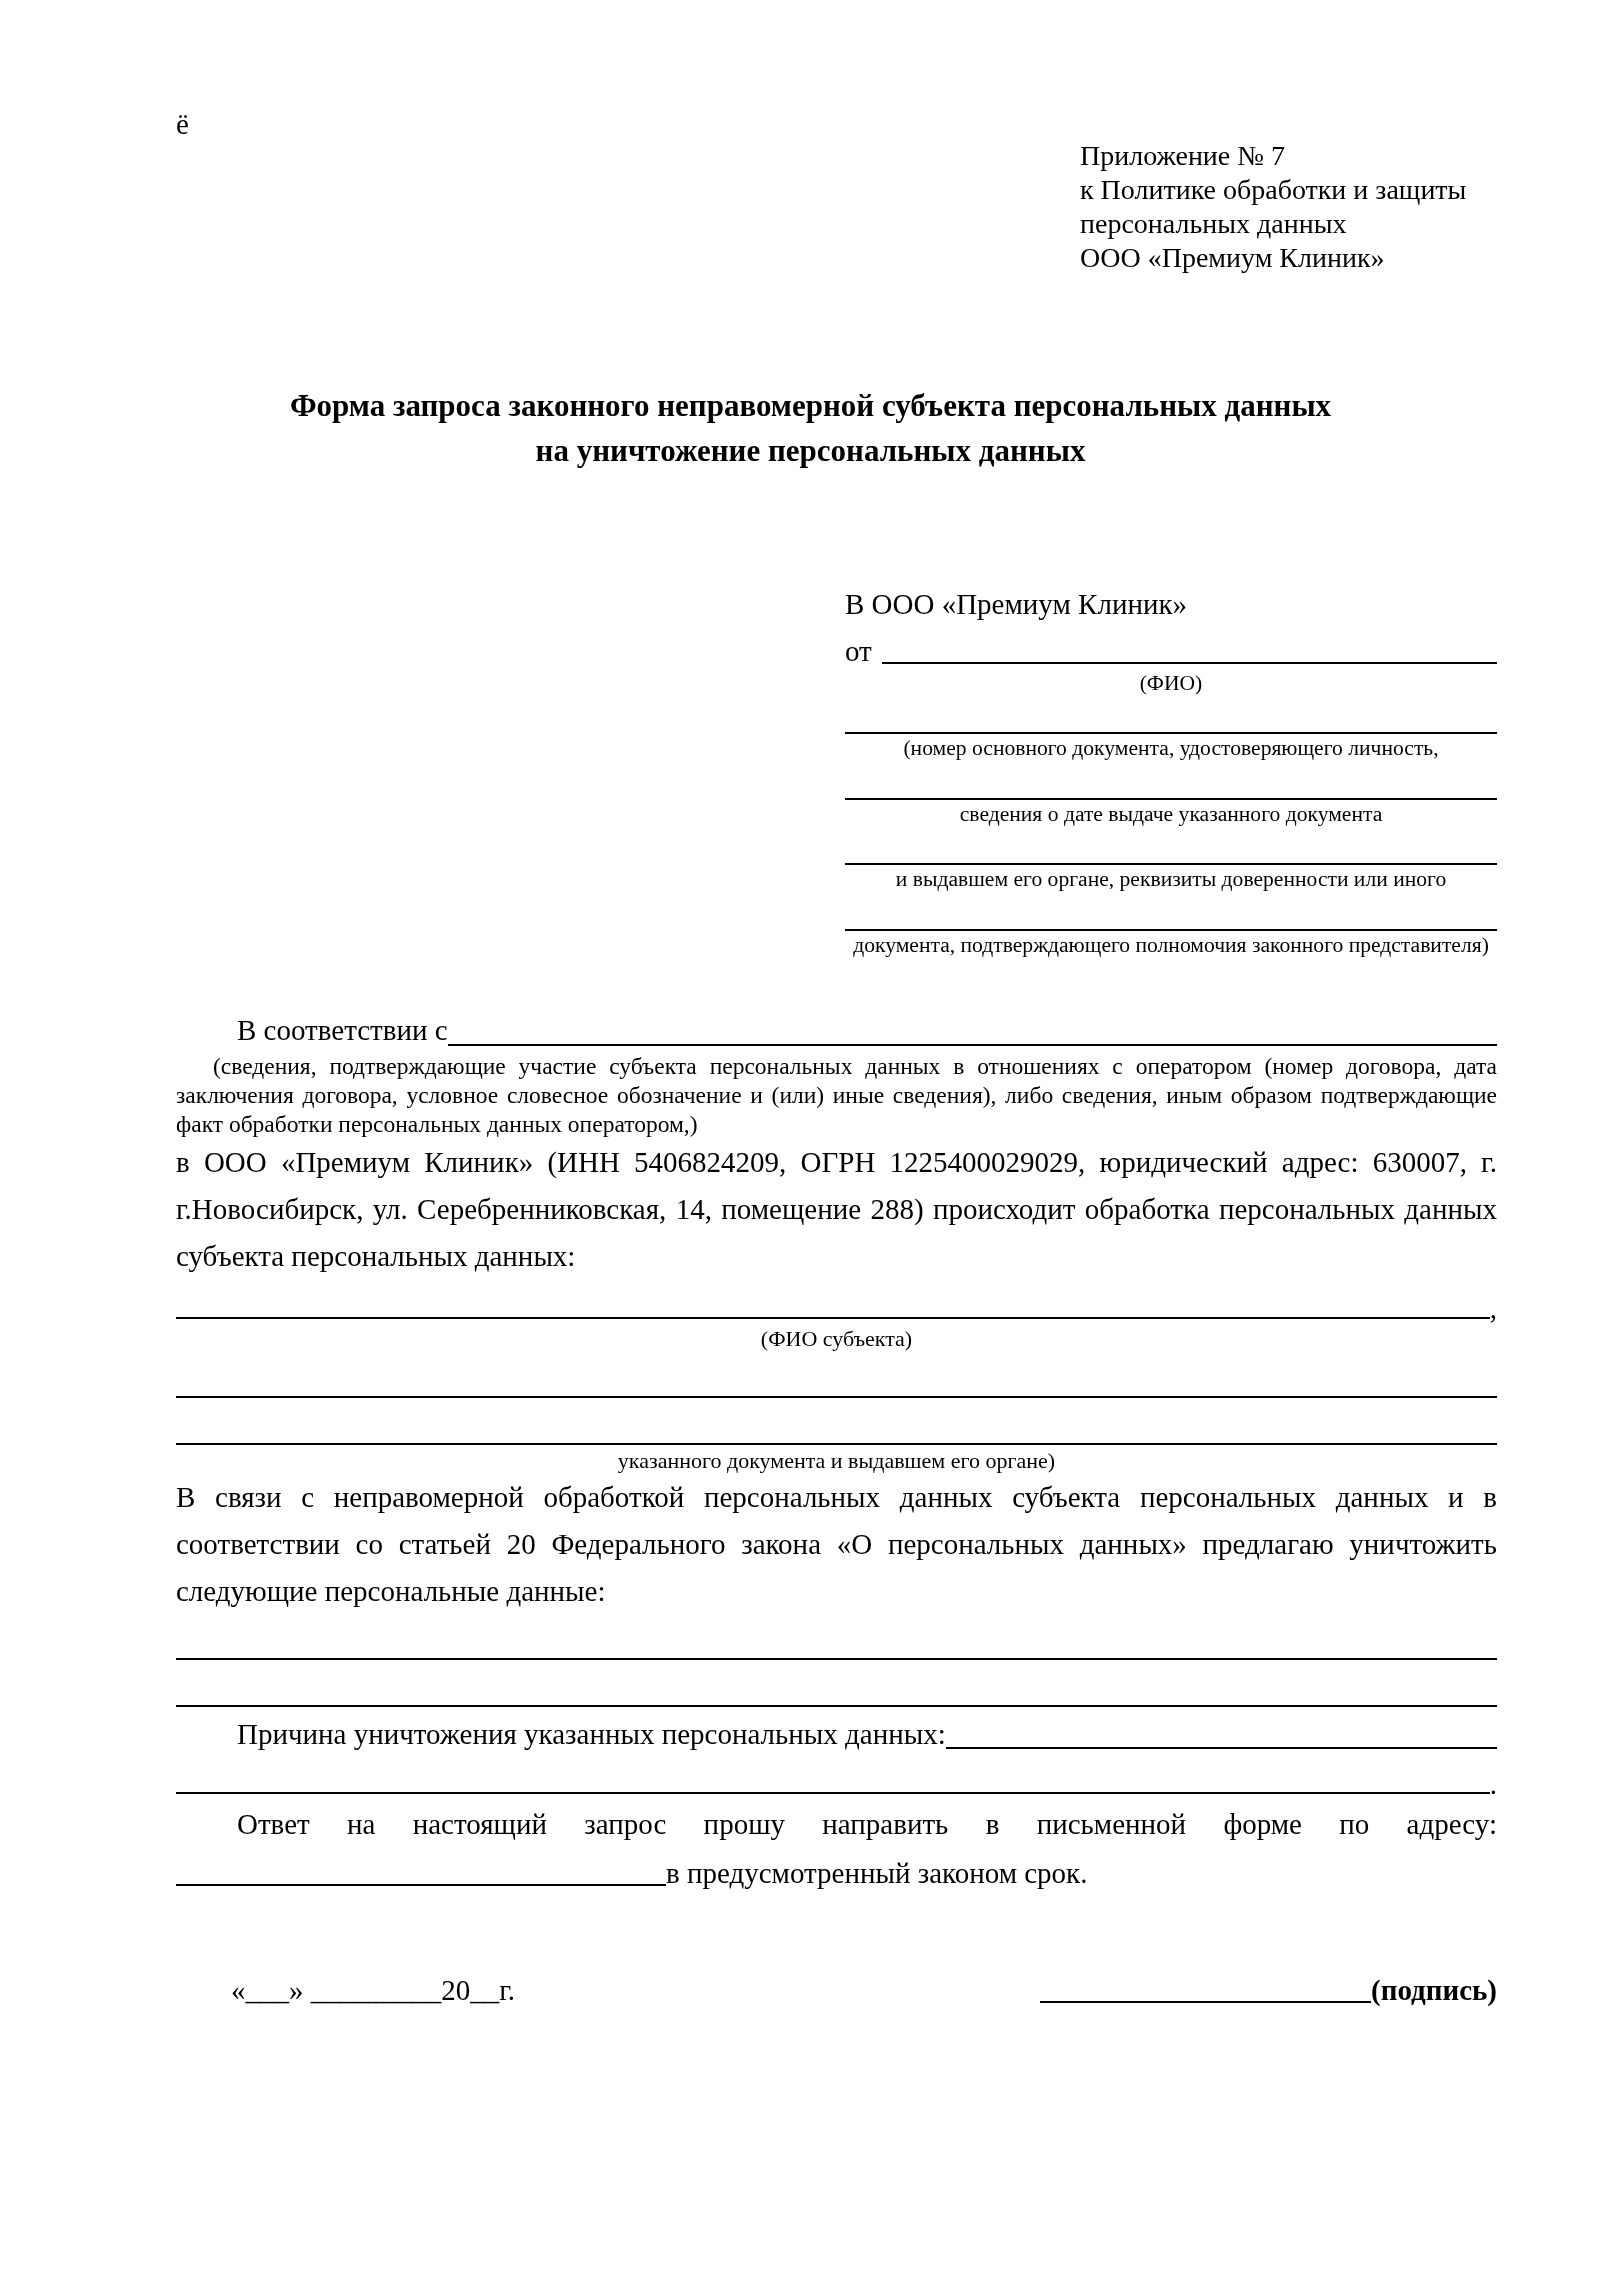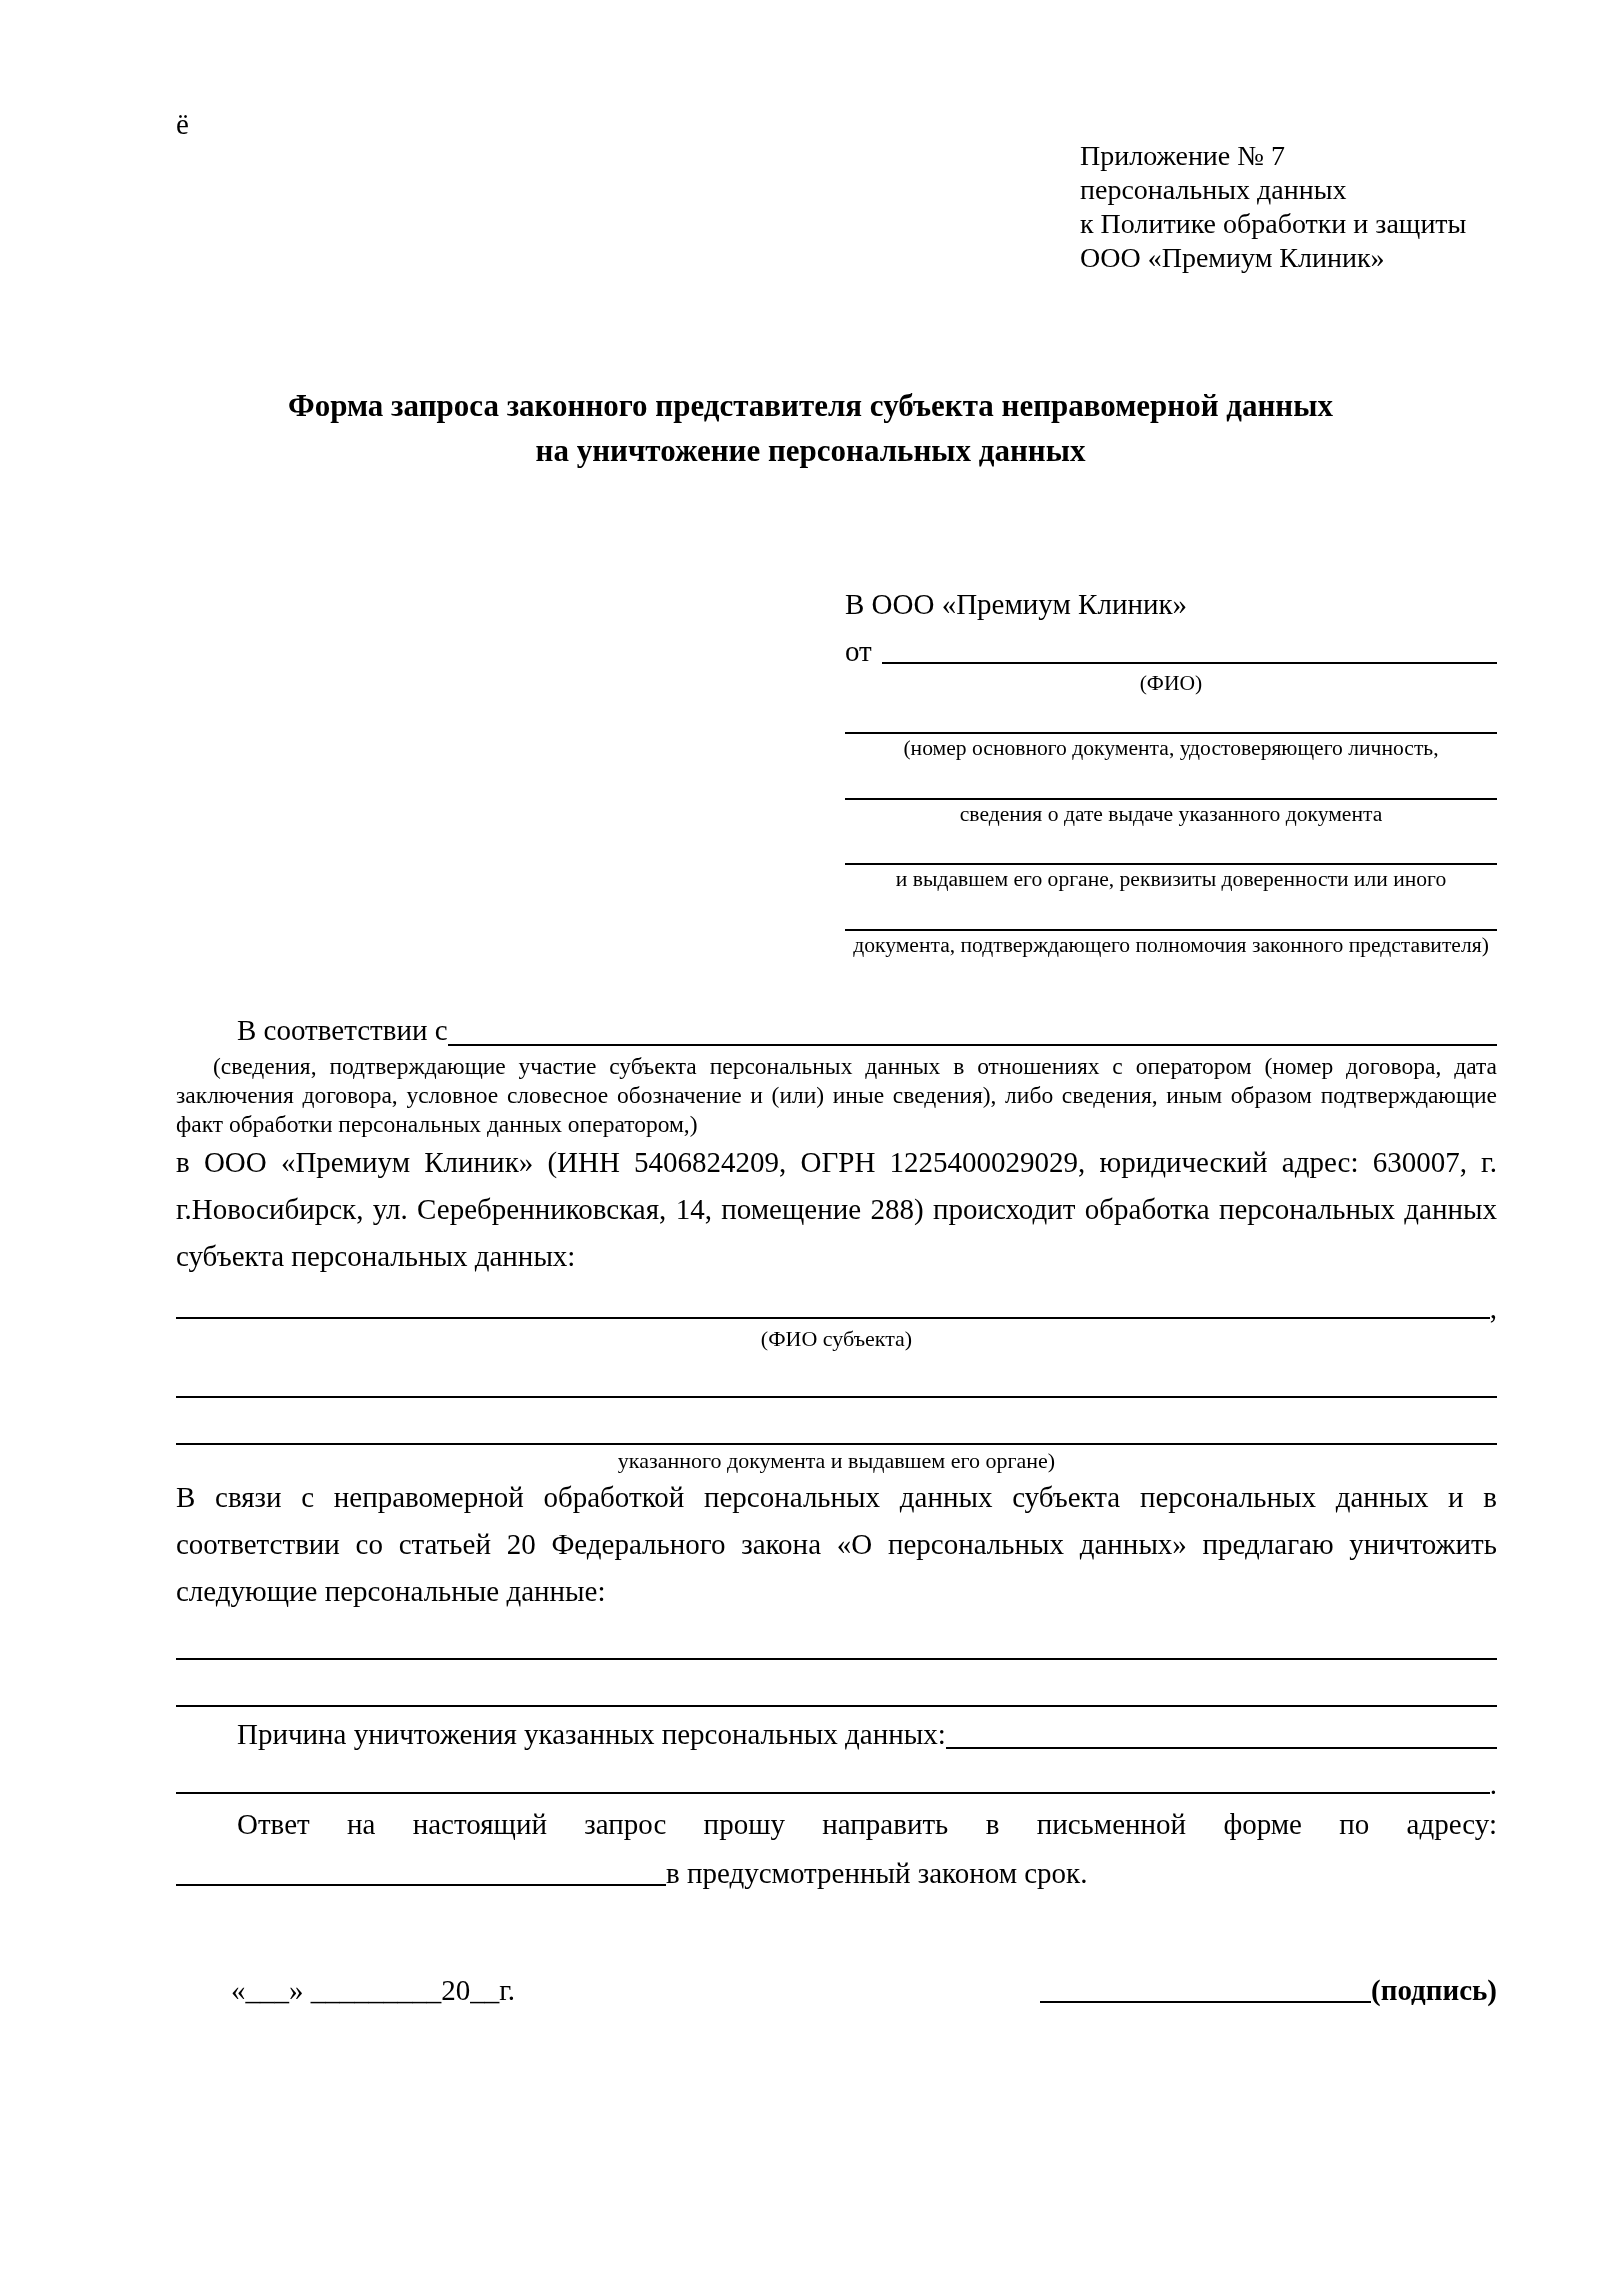--- a/index.html
+++ b/index.html
@@ -72,27 +72,27 @@
 </style>
 </head>
 <body>
 
 <div class="page">
 
   <div class="stray">ё</div>
 
   <div class="appendix">
     <div>Приложение № 7</div>
+    <div>к Политике обработки и защиты</div>
     <div>персональных данных</div>
-    <div>к Политике обработки и защиты</div>
     <div>ООО «Премиум Клиник»</div>
   </div>
 
   <div class="title">
-    <div>Форма запроса законного представителя субъекта неправомерной данных</div>
+    <div>Форма запроса законного неправомерной субъекта персональных данных</div>
     <div>на уничтожение персональных данных</div>
   </div>
 
   <div class="addressee">
     <div class="addr-to">В ООО «Премиум Клиник»</div>
     <div class="from-row">
       <span class="lbl">от</span>
       <span class="fill-line"></span>
     </div>
     <div class="caption">(ФИО)</div>

